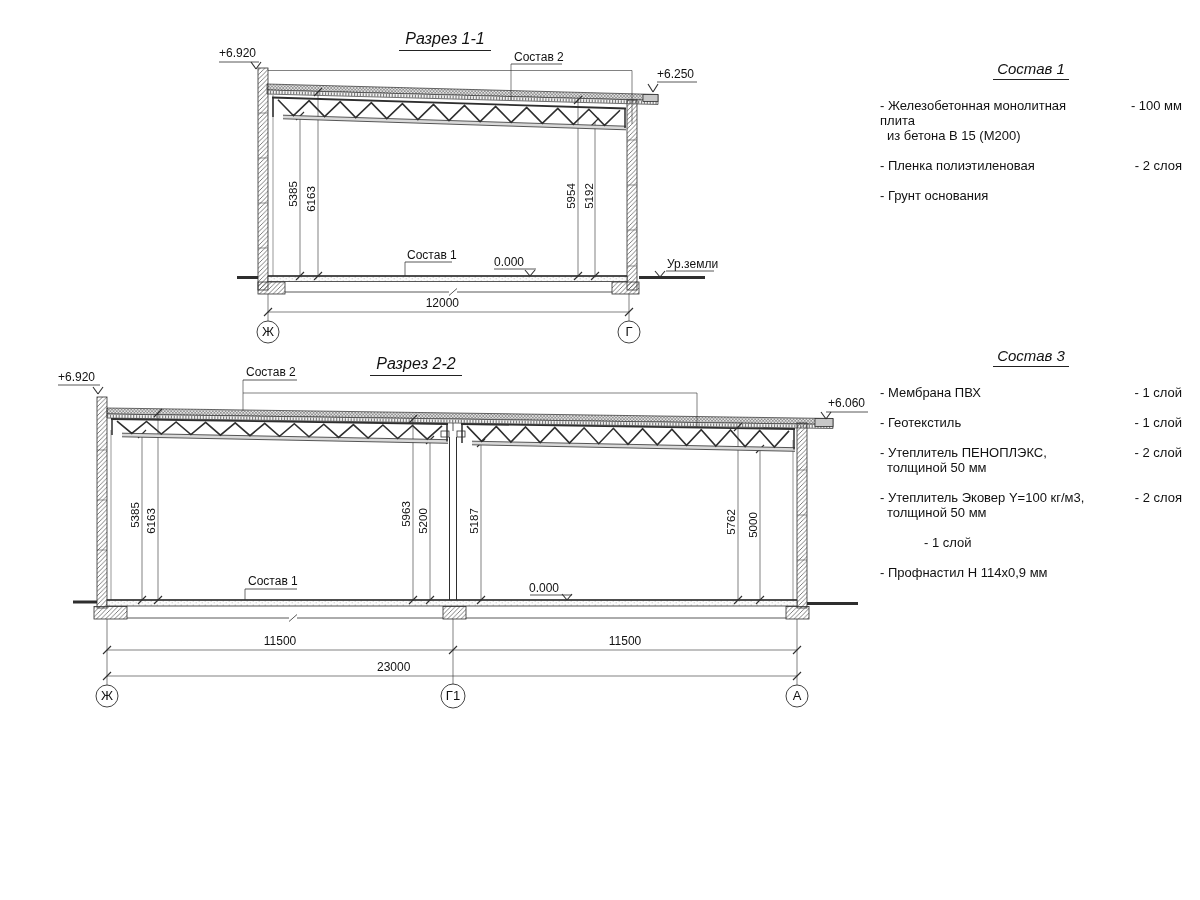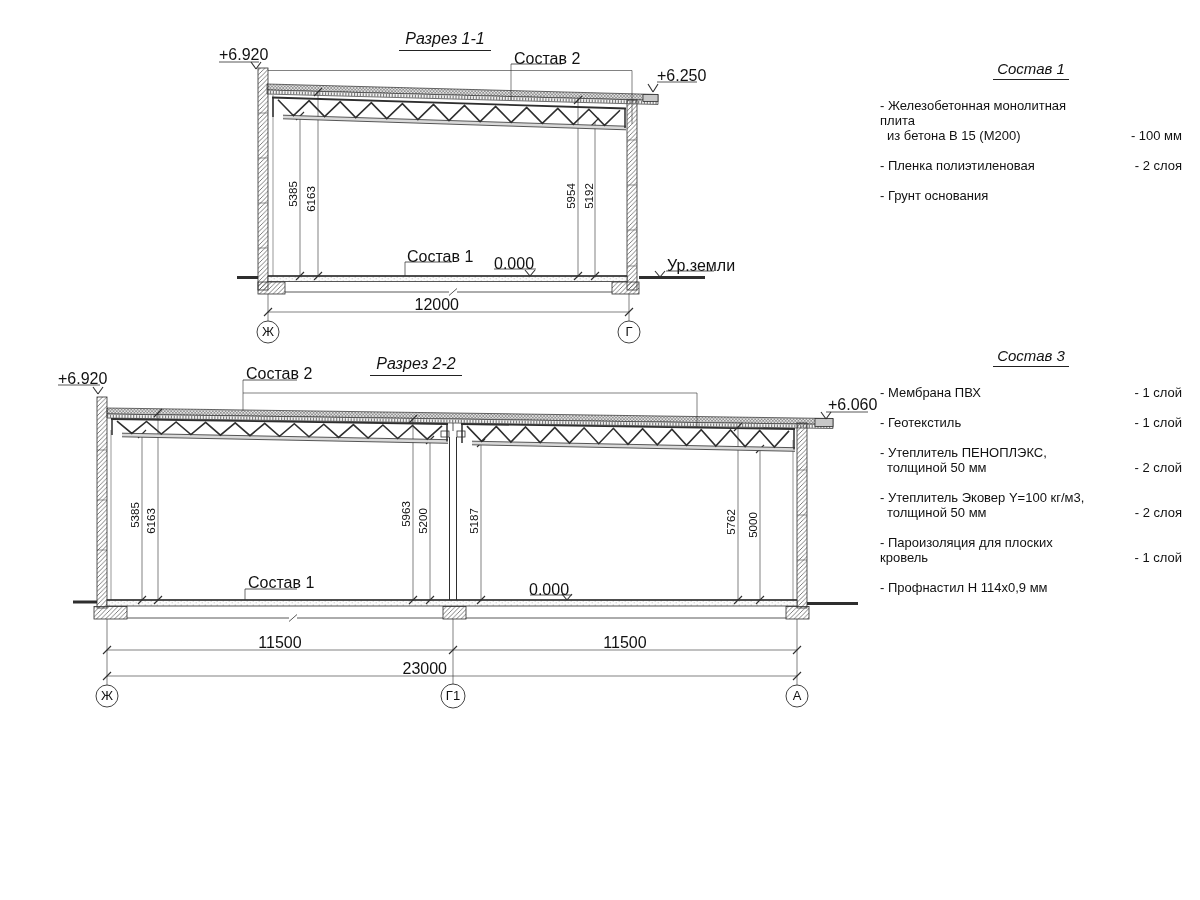--- a/index.html
+++ b/index.html
@@ -1,30 +1,30 @@
 <!DOCTYPE html>
 <html><head>
 <meta charset="utf-8">
 <style>
   html,body{margin:0;padding:0;background:#fff;}
   .canvas{position:relative;width:1200px;height:900px;background:#ffffff;overflow:hidden;
           font-family:"Liberation Sans", sans-serif;color:#111;}
   svg.art{position:absolute;left:0;top:0;}
-  .lbl{position:absolute;font-size:16px;white-space:nowrap;color:#111;}
+  .lbl{position:absolute;font-size:12px;white-space:nowrap;color:#111;}
   .ctr{text-align:center;}
-  .rgt{text-align:right;}
+  .rgt{text-align:left;}
   .title{font-size:16px;font-style:italic;}
   .title span{display:inline-block;border-bottom:1.2px solid #222;padding:0 6px 2px 6px;}
   .vdim{position:absolute;font-size:11.5px;width:50px;text-align:center;
         transform:rotate(-90deg);color:#111;}
   .axis{position:absolute;font-size:13px;text-align:center;width:24px;}
   .panel{position:absolute;width:302px;}
   .panel .ptitle{text-align:center;font-size:15px;font-style:italic;margin-bottom:18px;}
   .panel .ptitle span{display:inline-block;border-bottom:1.1px solid #222;padding:0 4px 2px 4px;}
-  .pitem{display:flex;justify-content:space-between;align-items:flex-end;
+  .pitem{display:flex;justify-content:space-between;align-items:flex-start;
          margin-bottom:15px;font-size:13px;line-height:15px;}
   .pitem .txt{max-width:220px;}
   .pitem .l2{display:block;padding-left:7px;}
   .pitem .val{white-space:nowrap;padding-left:6px;margin-left:38px;}
 </style>
 </head>
 <body>
 
 <div class="canvas">
 
@@ -271,21 +271,20 @@
     </div>
     <div class="pitem">
       <div class="txt"><span>- Утеплитель ПЕНОПЛЭКС,</span><span class="l2">толщиной 50 мм</span></div>
       <div class="val">- 2 слой</div>
     </div>
     <div class="pitem">
       <div class="txt"><span>- Утеплитель Эковер Y=100 кг/м3,</span><span class="l2">толщиной 50 мм</span></div>
       <div class="val">- 2 слоя</div>
     </div>
     <div class="pitem">
-      <div class="txt"><span>- Пароизоляция для плоских кровель</span><span class="l2"></span></div>
       <div class="val">- 1 слой</div>
     </div>
     <div class="pitem">
       <div class="txt"><span>- Профнастил Н 114х0,9 мм</span><span class="l2"></span></div>
       <div class="val"></div>
     </div>
   </div>
 
 </div>
 

